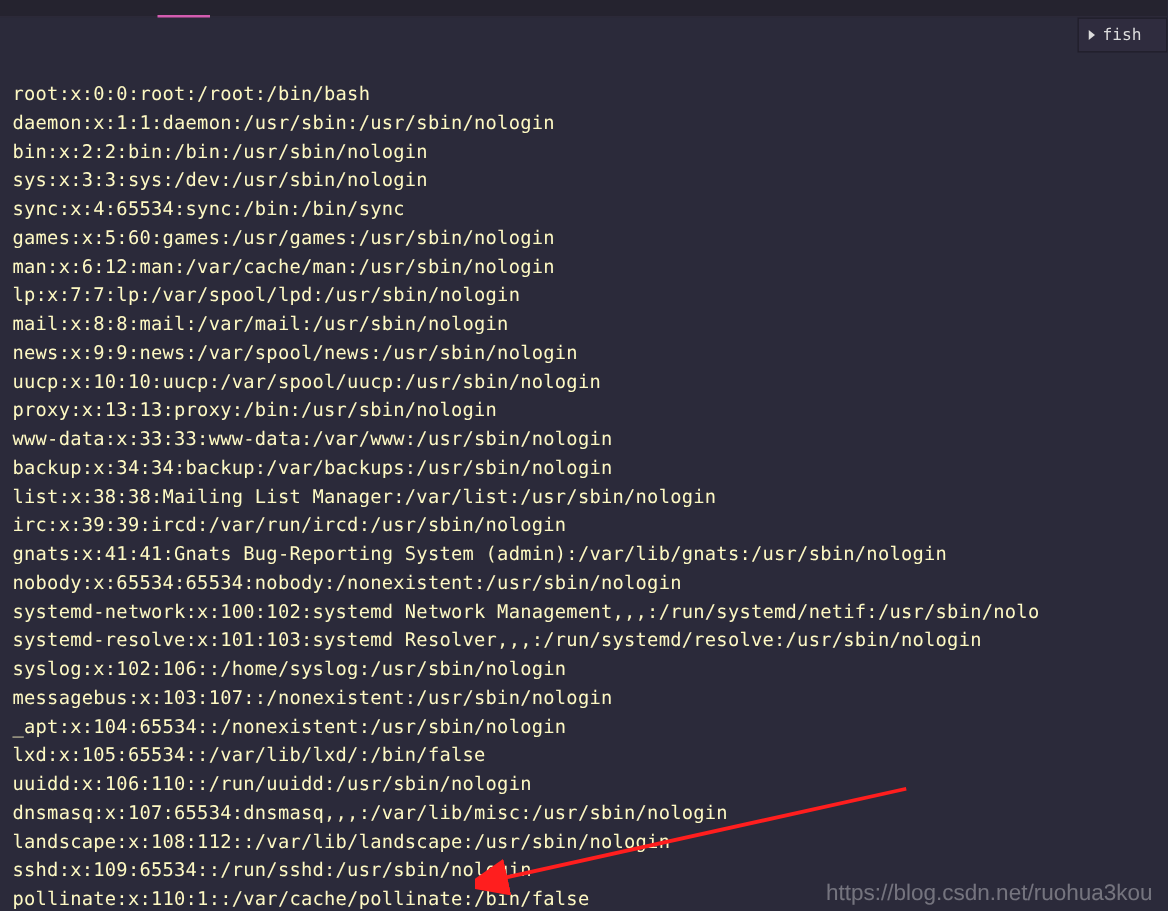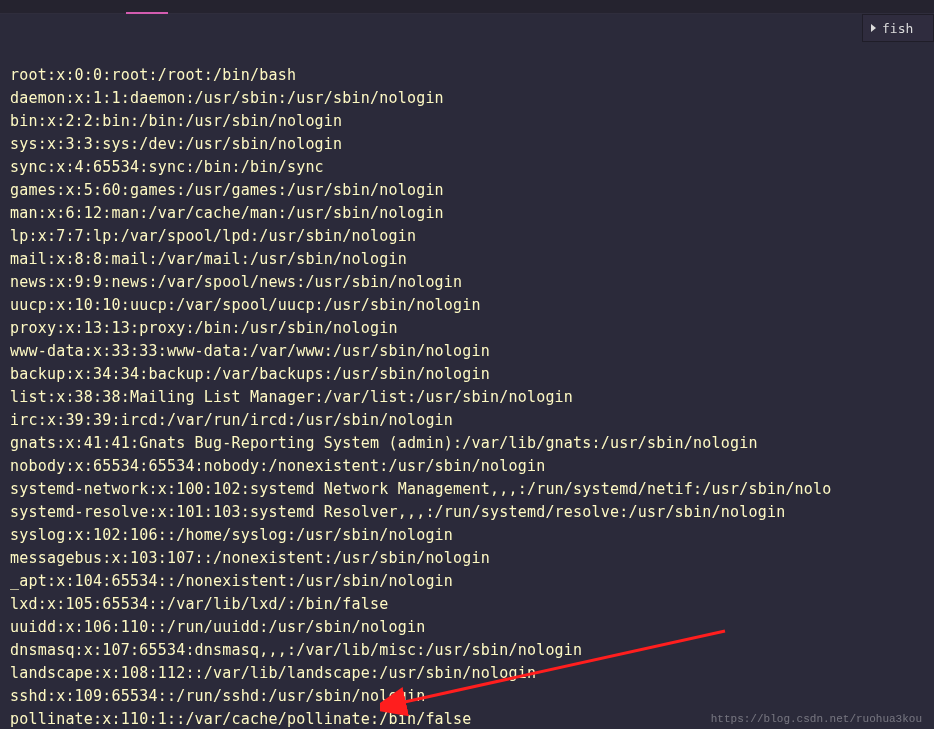--- a/index.html
+++ b/index.html
@@ -58,22 +58,22 @@
   }
   .arrow-svg {
     position: absolute;
     pointer-events: none;
   }
   .watermark {
     position: absolute;
     right: 12px;
     bottom: 4px;
     color: rgba(255,255,255,0.35);
-    font-family: Liberation Mono, monospace;
-    font-size: 11px;
+    font-family: Liberation Sans, sans-serif;
+    font-size: 18px;
   }
 </style>
 </head>
 <body>
 
 <div class="topbar">
   <div class="tab-underline"></div>
 </div>
 
 <div class="right-panel">

